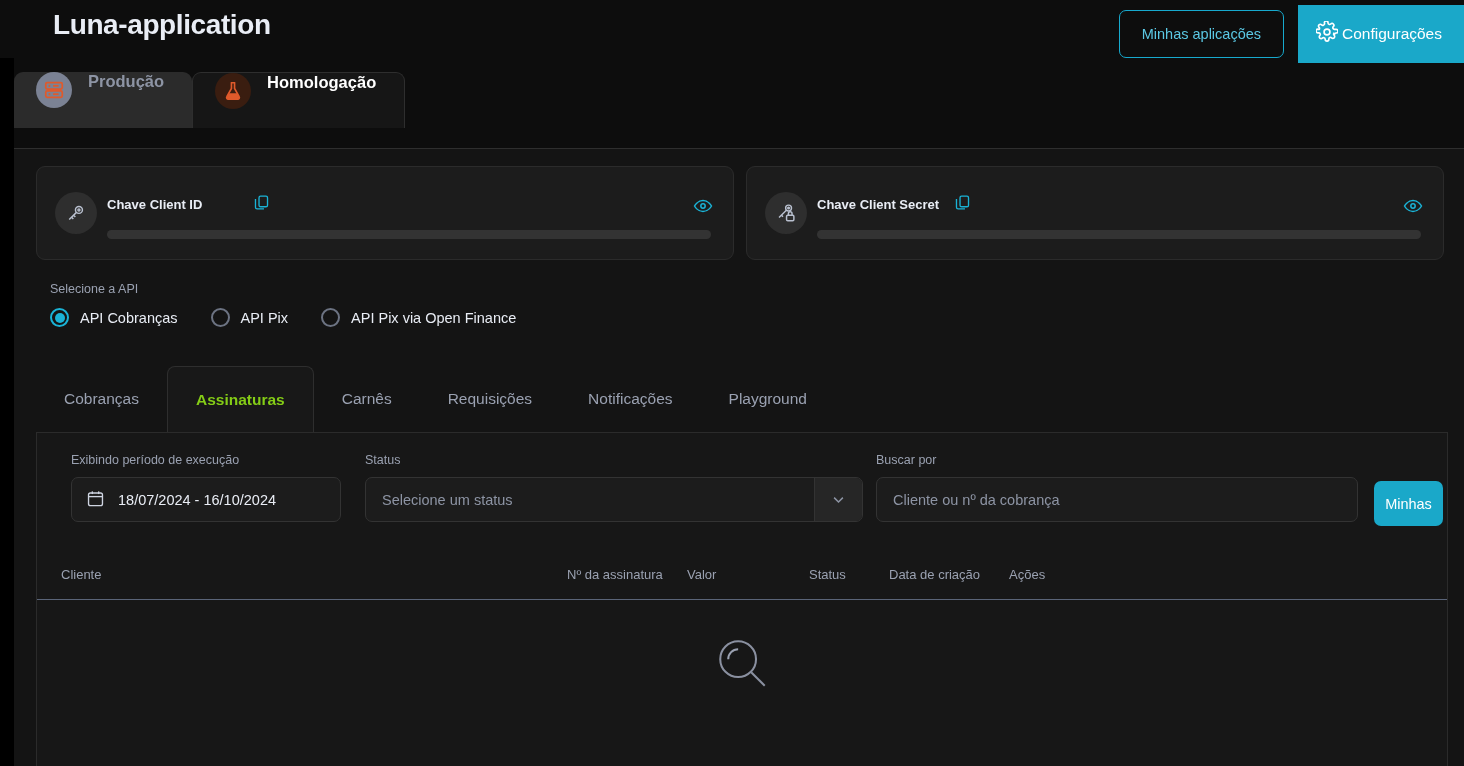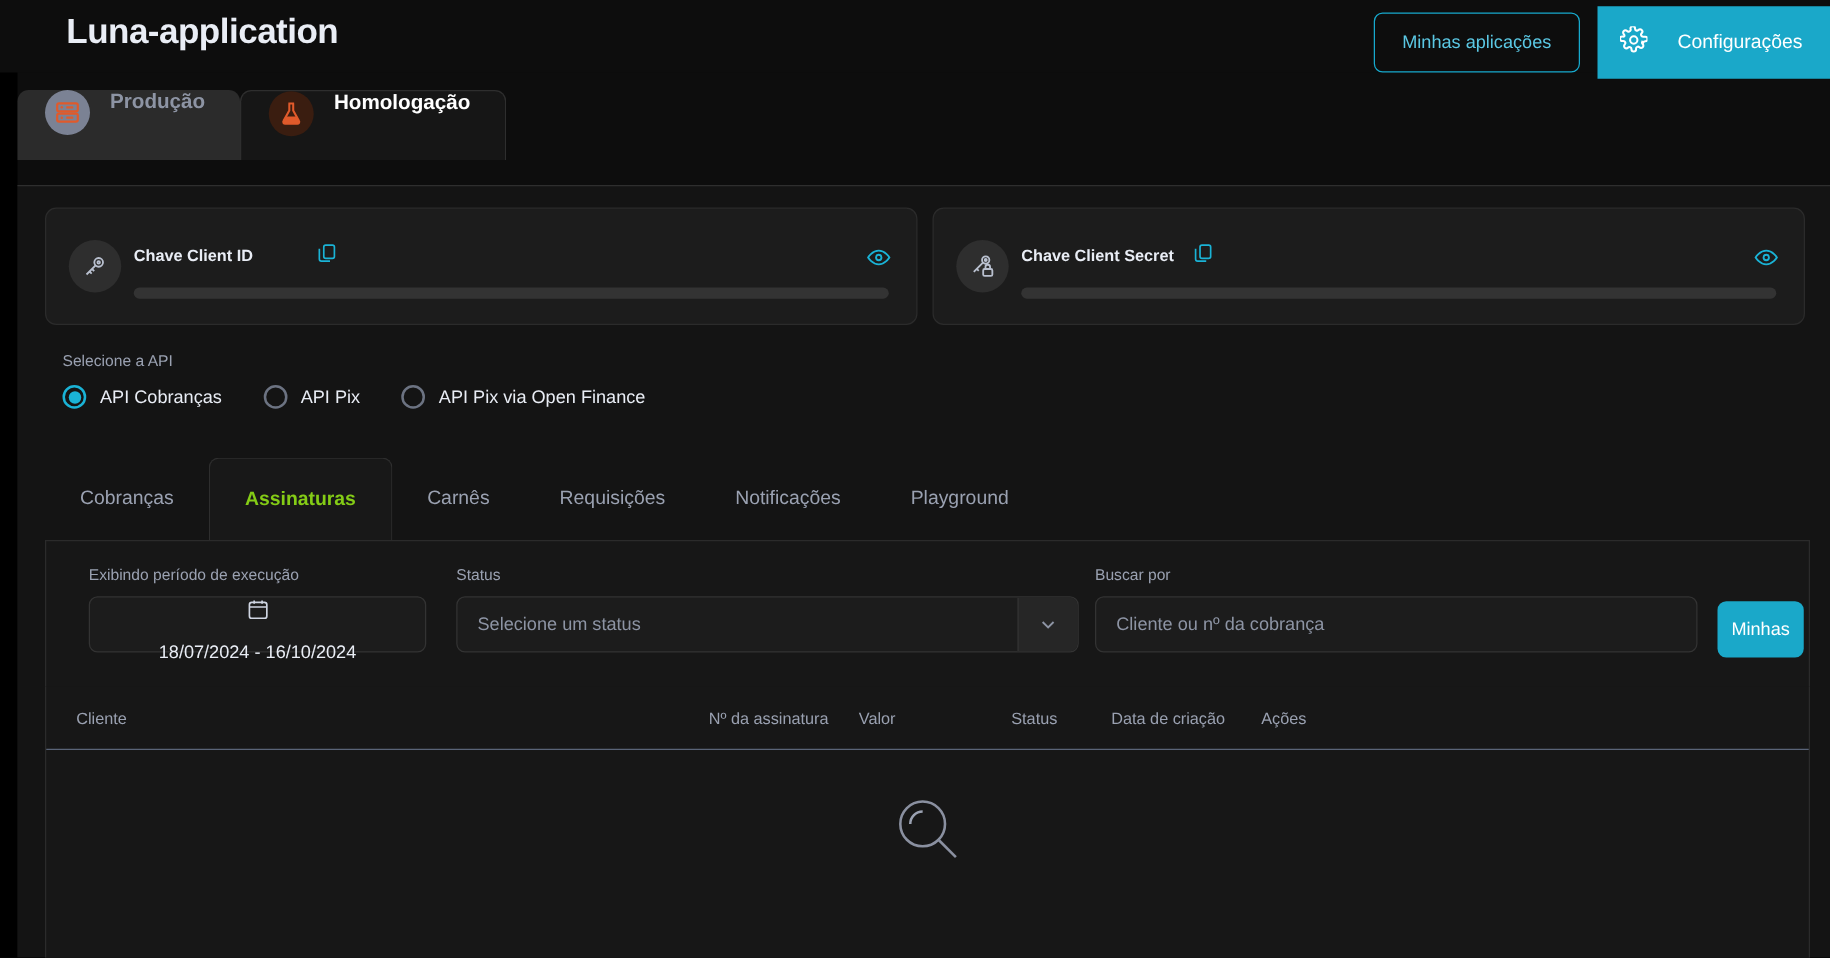--- a/index.html
+++ b/index.html
@@ -35,21 +35,21 @@
   .btn-outline {
     height: 48px; padding: 0 22px;
     display: flex; align-items: center; justify-content: center;
     border: 1px solid #17a9cd; border-radius: 7px;
     background: #0d0d0d; color: #5bc8e4;
     font-size: 14.5px; white-space: nowrap;
     cursor: pointer;
   }
   .btn-filled {
     height: 58px; padding: 0 22px 0 18px;
-    display: flex; align-items: center; gap: 24px;
+    display: flex; align-items: center; gap: 4px;
     background: #1aa8c9; color: #ffffff;
     font-size: 15.5px; white-space: nowrap;
     cursor: pointer; border: none;
   }
 
   
   .env-tabs {
     position: absolute; left: 14px; top: 72px;
     display: flex; align-items: flex-end; gap: 0;
   }
@@ -143,21 +143,21 @@
     width: 1412px; height: 117px;
     background: #171717; border: 1px solid #2b2b2b; border-bottom: none;
   }
   .field { position: absolute; top: 20px; }
   .field-label { font-size: 12.5px; color: #9aa1b1; margin-bottom: 10px; }
   .ctrl {
     height: 45px; background: #1c1c1c; border: 1px solid #333333;
     border-radius: 7px; display: flex; align-items: center;
     font-size: 14.5px; color: #e9edf5;
   }
-  .ctrl.date { width: 270px; padding: 0 14px; gap: 13px; cursor: pointer; flex-direction: column; }
+  .ctrl.date { width: 270px; padding: 0 14px; gap: 13px; cursor: pointer; }
   .ctrl.select {
     width: 498px; padding: 0 0 0 16px; color: #8d94a4;
     justify-content: space-between; cursor: pointer; overflow: hidden;
   }
   .sel-arrow {
     width: 48px; height: 100%; background: #262626;
     border-left: 1px solid #333333;
     display: flex; align-items: center; justify-content: center; flex: none;
   }
   .ctrl.search { width: 482px; padding: 0 16px; color: #8d94a4; cursor: text; }

